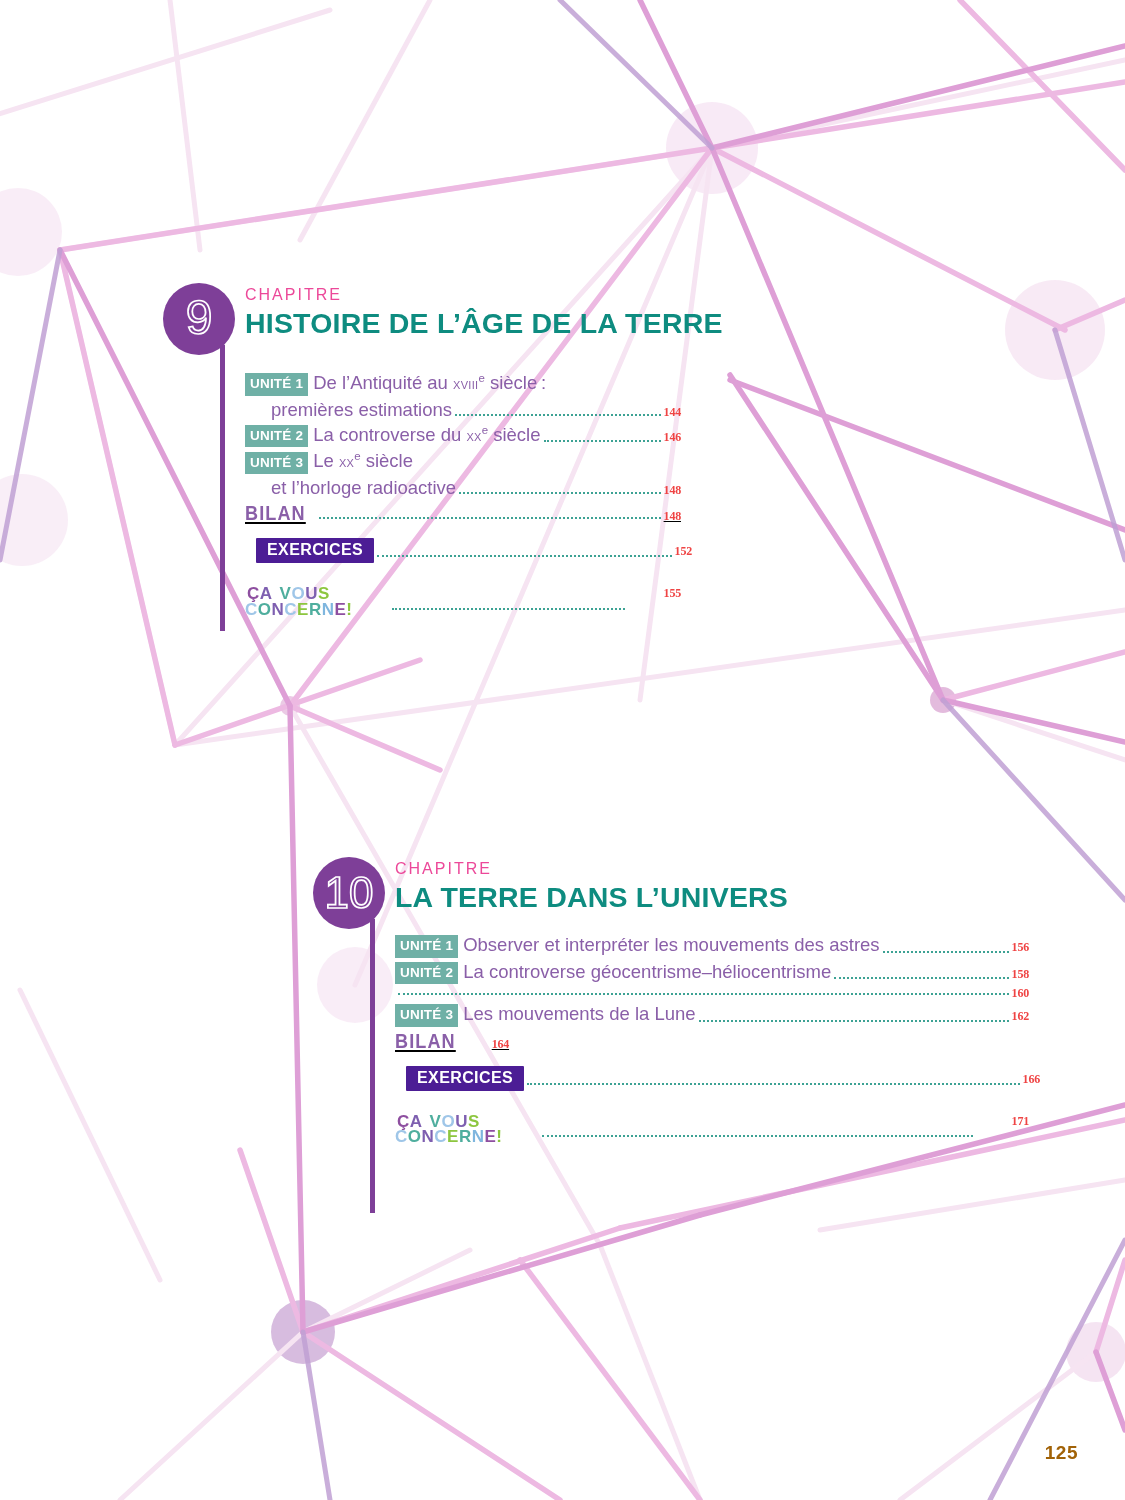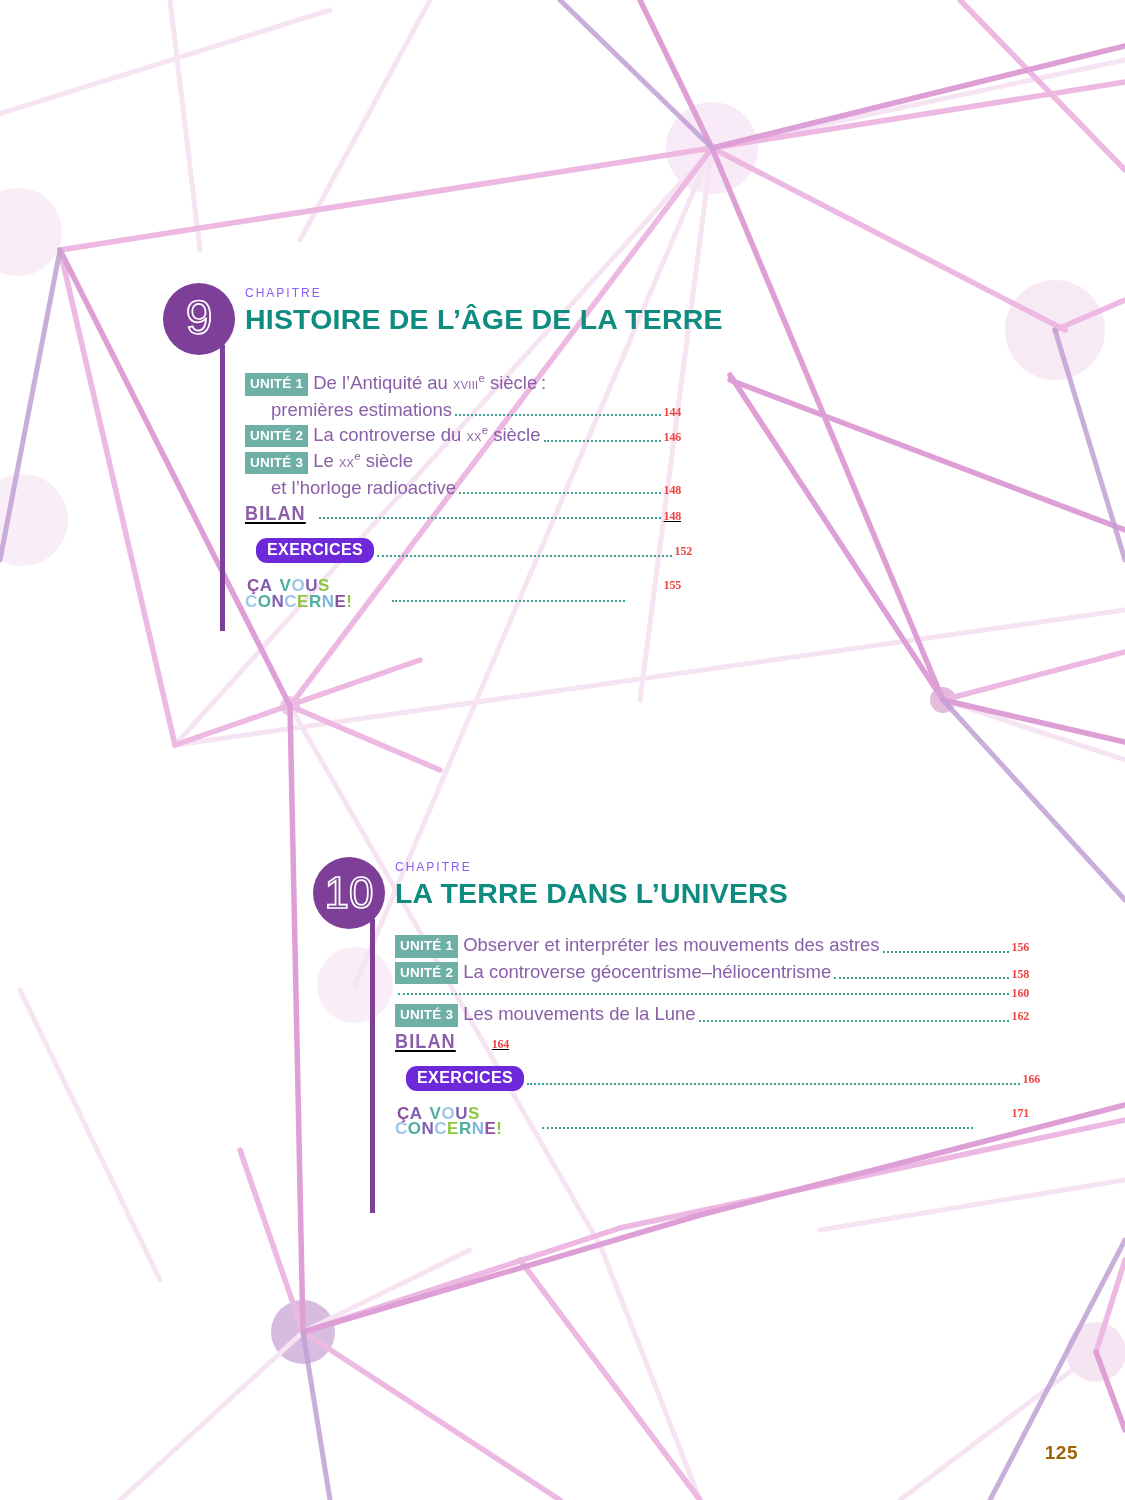--- a/index.html
+++ b/index.html
@@ -22,21 +22,21 @@
   .chap-head{position:relative;height:86px;}
   .chap-circle{
     position:absolute;left:0;top:0;
     width:72px;height:72px;border-radius:50%;
     background:#7E3F98;
     display:flex;align-items:center;justify-content:center;
   }
   .chap-circle svg{display:block;}
   .chap-titles{position:absolute;left:82px;top:4px;}
   .chap-kicker{
-    font-size:12px;letter-spacing:2.0px;color:#8b5cf6;
+    font-size:16px;letter-spacing:2.0px;color:#ec4899;
     font-weight:400;line-height:1.05;
   }
   .chap-title{
     font-size:28.5px;letter-spacing:0.2px;color:#0E8C80;
     font-weight:700;line-height:1.18;margin-top:3px;white-space:nowrap;
   }
 
   
   .rail{position:absolute;width:5px;background:#7E3F98;}
   #chapter-9 .rail{left:57px;top:62px;height:286px;}
@@ -75,31 +75,31 @@
 
   .bilan{
     color:#8A5FA8;font-size:21px;font-weight:700;
     letter-spacing:1.3px;font-family:"Liberation Sans Narrow","Liberation Sans",sans-serif;
     transform:scaleX(0.86);transform-origin:left center;white-space:nowrap;
   }
   .row.bilan-row{margin-top:1px;margin-bottom:6px;text-decoration:underline;}
   .row.bilan-gap .gap{width:26px;flex:0 0 26px;}
 
   .exo-badge{
-    display:inline-block;background:#6d28d9;color:#ffffff;
+    display:inline-block;background:#4c1d95;color:#ffffff;
     font-size:16px;font-weight:700;letter-spacing:0.4px;
-    padding:3px 11px 4px 11px;border-radius:11px;white-space:nowrap;
+    padding:3px 11px 4px 11px;border-radius:1px;white-space:nowrap;
     font-family:"Liberation Sans Narrow","Liberation Sans",sans-serif;
   }
   .row.exo-row{margin-top:13px;margin-bottom:9px;}
   #chapter-9 .row.exo-row{margin-left:11px;}
   #chapter-10 .row.exo-row{margin-left:11px;}
 
   
-  .row.cvc-row{margin-top:13px;gap:36px;}
+  .row.cvc-row{margin-top:21px;gap:36px;}
   #chapter-9 .row.cvc-row{margin-left:0px;}
   #chapter-10 .row.cvc-row{margin-left:0px;}
   .cvc{
     font-weight:700;line-height:0.93;white-space:nowrap;
     font-family:"Liberation Sans Narrow","Liberation Sans",sans-serif;
     letter-spacing:0.5px;position:relative;top:2px;
   }
   .cvc .l1{font-size:17px;display:block;padding-left:2px;}
   .cvc .l2{font-size:17px;display:block;}
   .cvc span span{display:inline-block;}

